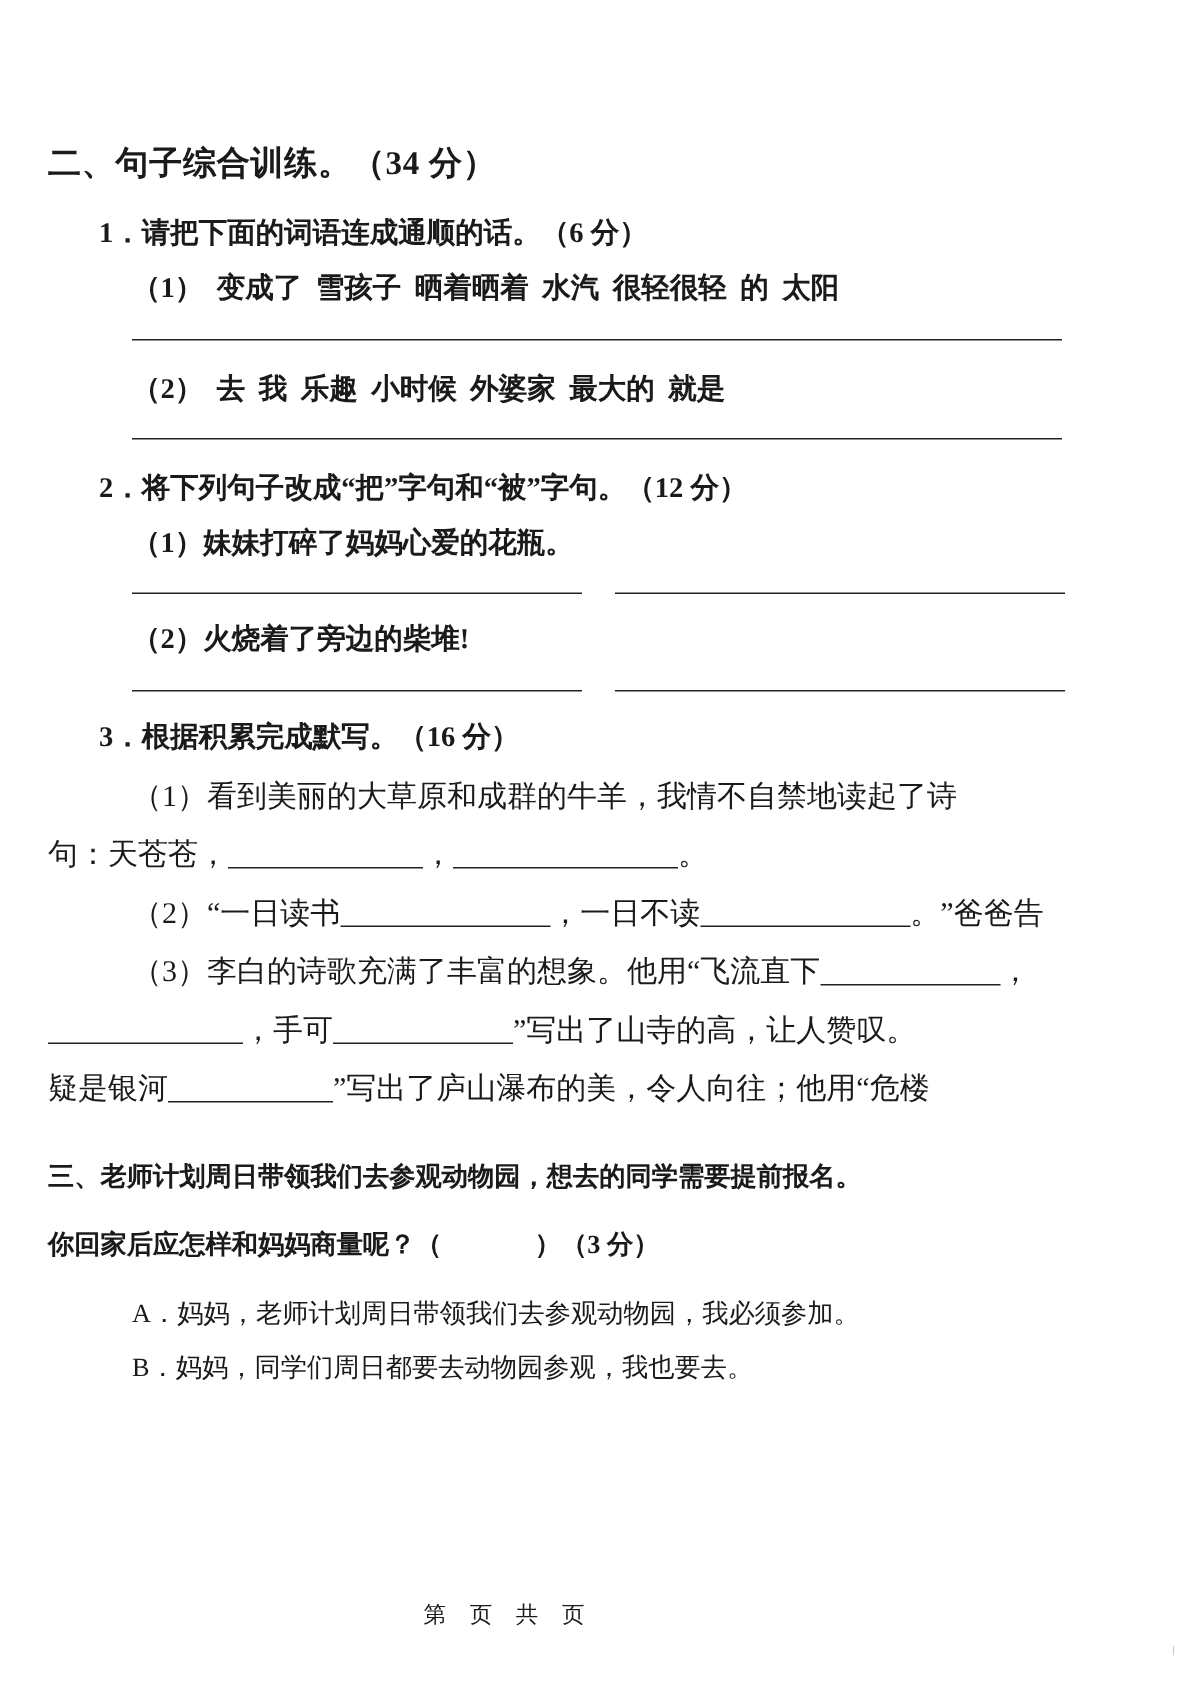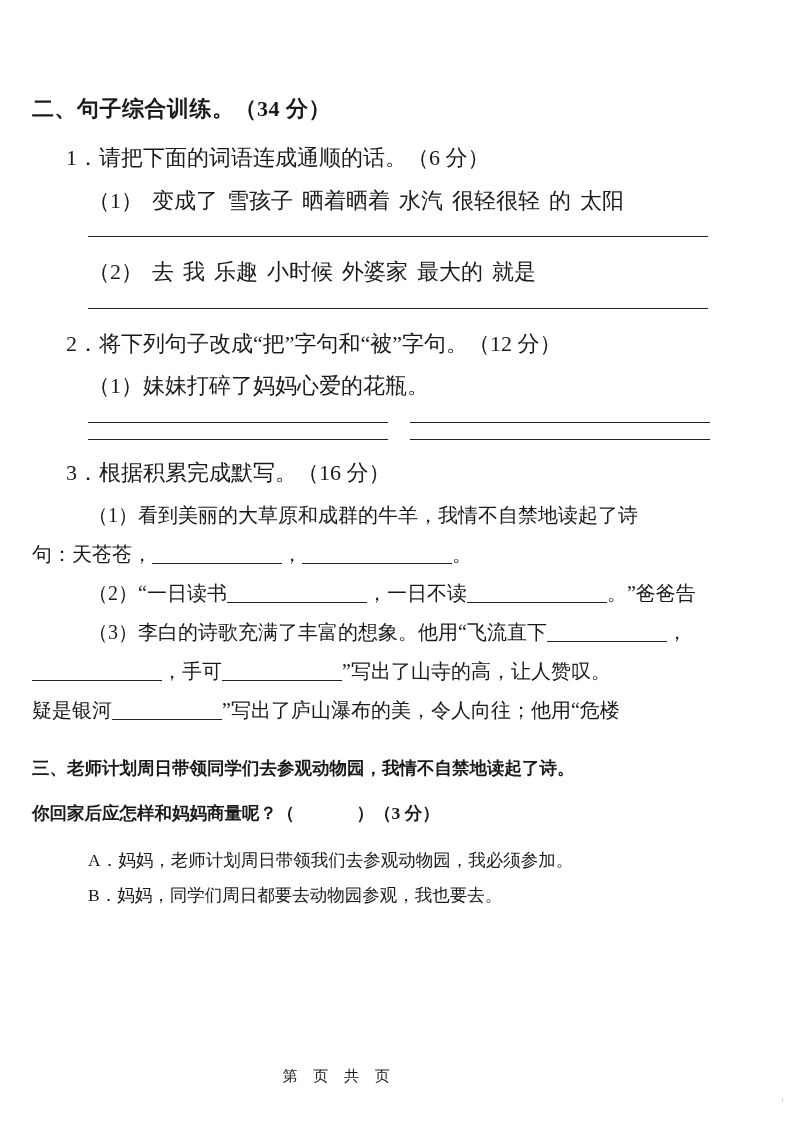--- a/index.html
+++ b/index.html
@@ -32,23 +32,24 @@
 
   
   .sec-head {
     font-size: 22px;
     font-weight: bold;
     letter-spacing: 0.5px;
     margin: 0 0 14px 0;
     line-height: 1.5;
   }
   .q-line {
-    font-size: 22px;
+    font-size: 19px;
     line-height: 1.75;
     margin: 0 0 4px 0;
+    font-weight: bold;
   }
   .indent1 { padding-left: 34px; }
   .indent2 { padding-left: 56px; }
 
   .spaced span { margin-right: 9px; }
 
   
   .rule {
     border-bottom: 1px solid #222;
     height: 0;
@@ -151,20 +152,23 @@
     <div class="q-line indent1">2．将下列句子改成“把”字句和“被”字句。（12 分）</div>
 
     <div class="q-line indent2">
       <span>（1）</span><span>妹妹打碎了妈妈心爱的花瓶。</span>
     </div>
     <div class="rule-row">
       <div class="rule rule-half"></div>
       <div class="rule rule-half"></div>
     </div>
 
+    <div class="q-line indent2">
+      <span>（2）</span><span>火烧着了旁边的柴堆!</span>
+    </div>
     <div class="rule-row">
       <div class="rule rule-half"></div>
       <div class="rule rule-half"></div>
     </div>
 
     <div class="q-line indent1">3．根据积累完成默写。（16 分）</div>
 
     <div class="para hang">
       <span>（1）</span><span>看到美丽的大草原和成群的牛羊，我情不自禁地读起了诗</span>
     </div>
@@ -179,21 +183,21 @@
     <div class="para hang">
       <span>（3）</span><span>李白的诗歌充满了丰富的想象。他用“飞流直下</span><span class="blank b120"></span><span>，</span>
     </div>
     <div class="para cont">
       <span class="blank b130"></span><span>，手可</span><span class="blank b120"></span><span>”写出了山寺的高，让人赞叹。</span>
     </div>
     <div class="para cont">
       <span>疑是银河</span><span class="blank b110"></span><span>”写出了庐山瀑布的美，令人向往；他用“危楼</span>
     </div>
 
-    <div class="sec3-head">三、老师计划周日带领同学们去参观动物园，我情不自禁地读起了诗。</div>
+    <div class="sec3-head">三、老师计划周日带领我们去参观动物园，想去的同学需要提前报名。</div>
     <div class="sec3-head" style="margin-top:12px;">
       <span>你回家后应怎样和妈妈商量呢？（</span><span class="paren-blank"></span><span>）（3 分）</span>
     </div>
 
     <div class="gap-s"></div>
     <div class="opt">A．妈妈，老师计划周日带领我们去参观动物园，我必须参加。</div>
     <div class="opt">B．妈妈，同学们周日都要去动物园参观，我也要去。</div>
 
   </div>
 

